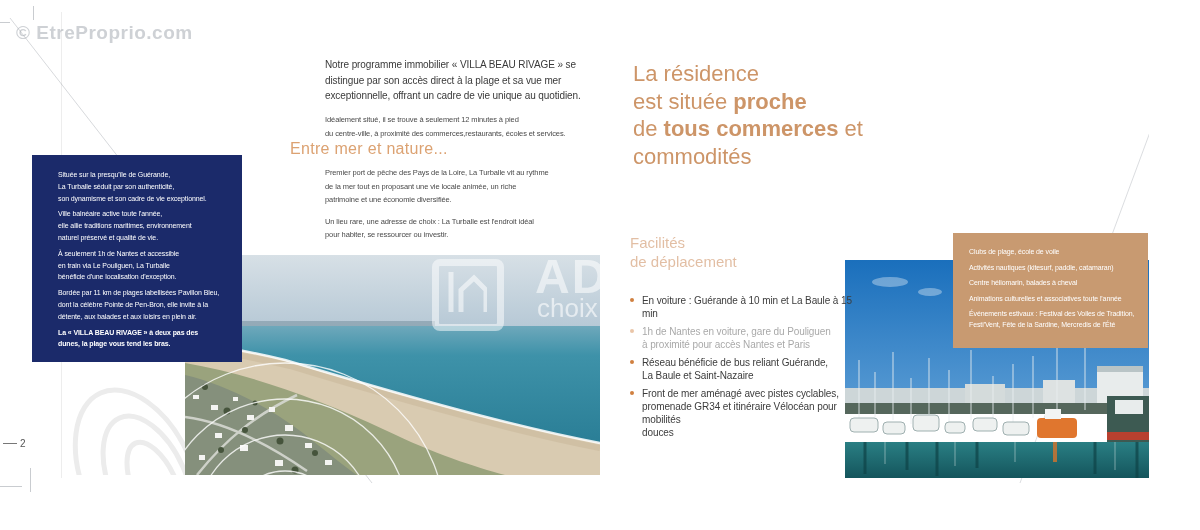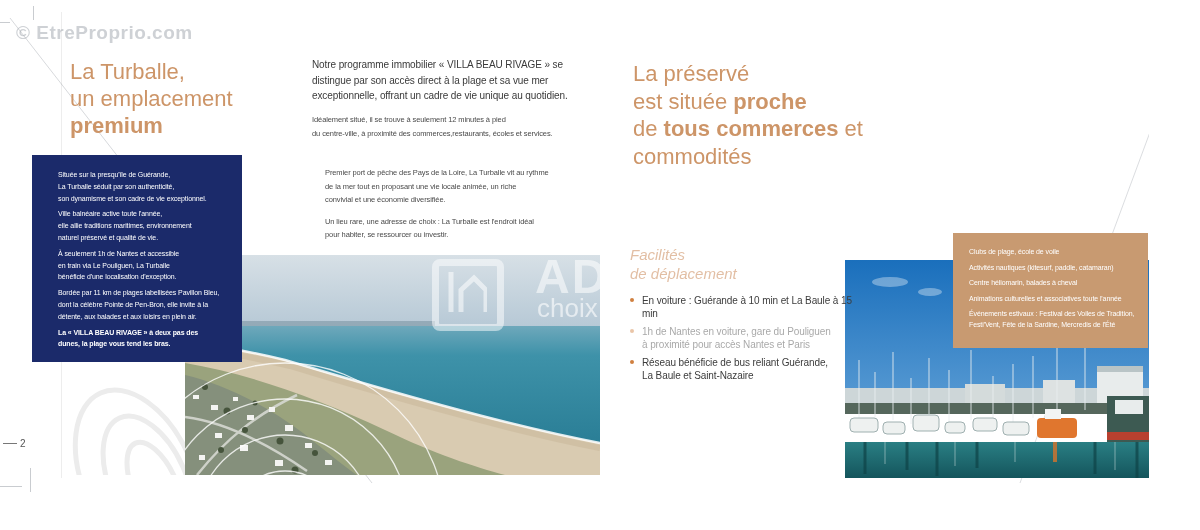--- a/index.html
+++ b/index.html
@@ -11,21 +11,21 @@
   
   .wm-text{left:16px;top:22px;font-size:19px;font-weight:bold;color:rgba(165,172,178,.55);
            letter-spacing:.5px;z-index:9;}
   .diag-svg{left:0;top:0;z-index:0;}
   .trim{background:rgba(100,110,120,.35);z-index:0;}
   .trimline{left:61px;top:12px;width:1px;height:466px;background:rgba(0,0,0,.07);z-index:0;}
 
   
   .l-title{left:70px;top:58px;font-size:22px;line-height:27px;color:#cd9568;z-index:4;}
   .l-title .b{font-weight:bold;}
-  .intro{left:312px;top:57px;width:258px;z-index:4;color:#3d3d3d;}
+  .intro{left:325px;top:57px;width:258px;z-index:4;color:#3d3d3d;}
   .intro-lead{font-size:10px;line-height:15.5px;letter-spacing:-.1px;margin-bottom:9px;color:#3a3a3a;}
   .intro-sub{font-size:7.5px;line-height:14px;color:#4a4a4a;letter-spacing:-.1px;}
   .nature-h{left:290px;top:140px;font-size:16px;color:#dca272;letter-spacing:.3px;z-index:4;}
   .nature-p{left:325px;top:166px;width:262px;z-index:4;color:#4a4a4a;font-size:7.5px;line-height:13.5px;letter-spacing:-.1px;}
   .nature-p div{margin-bottom:8px;}
 
   .blue-box{left:32px;top:155px;width:210px;height:207px;background:#1b2a6a;z-index:3;
             box-sizing:border-box;padding:14px 6px 0 26px;color:#fff;}
   .blue-box p{margin:0 0 4px 0;font-size:7px;line-height:11.8px;letter-spacing:-.1px;}
   .blue-box p.bold{font-weight:bold;}
@@ -49,21 +49,21 @@
   .r-title .b{font-weight:bold;}
   .bullets{z-index:4;list-style:none;margin:0;padding:0;}
   .bullets li{position:relative;padding-left:12px;margin-bottom:5px;color:#3c3c3c;}
   .bullets li::before{content:"";position:absolute;left:0;top:4px;width:4px;height:4px;
                       border-radius:50%;background:#d08040;}
   .commerce{left:943px;top:80px;width:252px;font-size:9px;line-height:12.8px;letter-spacing:-.1px;}
   .acts-h{left:950px;top:177px;font-size:14.5px;line-height:19px;color:#cf9468;z-index:4;}
   .tan-box{left:953px;top:233px;width:195px;height:115px;background:#c89a71;z-index:3;
            box-sizing:border-box;padding:13px 4px 0 16px;color:#fff;}
   .tan-box div{font-size:7px;line-height:11px;letter-spacing:-.1px;margin-bottom:4.5px;}
-  .mob-h{left:630px;top:245px;font-size:15px;line-height:19px;color:#cf9468;opacity:.6;z-index:4;font-style:italic;}
+  .mob-h{left:630px;top:233px;font-size:15px;line-height:19px;color:#cf9468;opacity:.6;z-index:4;}
   .mobility{left:630px;top:294px;width:235px;font-size:10px;line-height:13px;letter-spacing:-.1px;}
   .mobility li.faded{opacity:.45;}
 </style>
 </head>
 <body>
 
 <div class="spread">
 
   <svg class="abs diag-svg" width="1200" height="530">
     <line x1="10" y1="18" x2="372" y2="483" stroke="rgba(110,120,130,.28)" stroke-width="1"></line>
@@ -74,38 +74,34 @@
   <div class="abs trim" style="left:0;top:22px;width:10px;height:1px;"></div>
   <div class="abs trim" style="left:33px;top:6px;width:1px;height:14px;"></div>
   <div class="abs trim" style="left:1196px;top:6px;width:1px;height:16px;"></div>
   <div class="abs trim" style="left:0;top:486px;width:22px;height:1px;"></div>
   <div class="abs trim" style="left:30px;top:468px;width:1px;height:24px;"></div>
   <div class="abs trim" style="left:1178px;top:486px;width:22px;height:1px;"></div>
   <div class="abs trim" style="left:1196px;top:468px;width:1px;height:24px;"></div>
 
   <div class="abs wm-text">© EtreProprio.com</div>
 
-  <div class="abs l-title">
-    <div>La Turballe,</div>
-    <div>un emplacement</div>
-    <div class="b">premium</div>
-  </div>
 
   <div class="abs intro">
     <div class="intro-lead pre">Notre programme immobilier « VILLA BEAU RIVAGE » se
 distingue par son accès direct à la plage et sa vue mer
 exceptionnelle, offrant un cadre de vie unique au quotidien.</div>
     <div class="intro-sub pre">Idéalement situé, il se trouve à seulement 12 minutes à pied
 du centre-ville, à proximité des commerces,restaurants, écoles et services.</div>
   </div>
 
+  <div class="abs nature-h">Entre mer et nature...</div>
   <div class="abs nature-p">
     <div class="pre">Premier port de pêche des Pays de la Loire, La Turballe vit au rythme
 de la mer tout en proposant une vie locale animée, un riche
-convivial et une économie diversifiée.</div>
+patrimoine et une économie diversifiée.</div>
     <div class="pre">Un lieu rare, une adresse de choix : La Turballe est l'endroit idéal
 pour habiter, se ressourcer ou investir.</div>
   </div>
 
   <div class="abs swirl">
     <svg width="122" height="113">
       <g fill="none" stroke="#ececec" stroke-width="5">
         <ellipse cx="75" cy="115" rx="55" ry="92" transform="rotate(-24 75 115)"></ellipse>
         <ellipse cx="85" cy="120" rx="38" ry="70" transform="rotate(-24 85 120)"></ellipse>
         <ellipse cx="92" cy="125" rx="22" ry="48" transform="rotate(-24 92 125)"></ellipse>
@@ -198,21 +194,21 @@
     <p class="pre bold">La « VILLA BEAU RIVAGE » à deux pas des
 dunes, la plage vous tend les bras.</p>
   </div>
 
   <div class="abs pagenum" style="left:3px;top:438px;">
     <span class="tick"></span>
     <span>2</span>
   </div>
 
   <div class="abs r-title">
-    <div><span>La préservé</span></div>
+    <div><span>La résidence</span></div>
     <div><span>est située </span><span class="b">proche</span></div>
     <div><span>de </span><span class="b">tous commerces</span><span> et</span></div>
     <div><span>commodités</span></div>
   </div>
 
 
 
   <div class="abs photo harbor">
     <svg width="327" height="218">
       <defs>
@@ -296,20 +292,23 @@
   </div>
 
   <div class="abs mob-h pre">Facilités
 de déplacement</div>
   <ul class="abs bullets mobility">
     <li class="pre">En voiture : Guérande à 10 min et La Baule à 15 min</li>
     <li class="pre faded">1h de Nantes en voiture, gare du Pouliguen
 à proximité pour accès Nantes et Paris</li>
     <li class="pre">Réseau bénéficie de bus reliant Guérande,
 La Baule et Saint-Nazaire</li>
+    <li class="pre">Front de mer aménagé avec pistes cyclables,
+promenade GR34 et itinéraire Vélocéan pour mobilités
+douces</li>
   </ul>
 
   <div class="abs pagenum" style="left:1176px;top:440px;">
     <span>3</span>
     <span class="tick"></span>
   </div>
 
 </div>
 
 </body></html>

